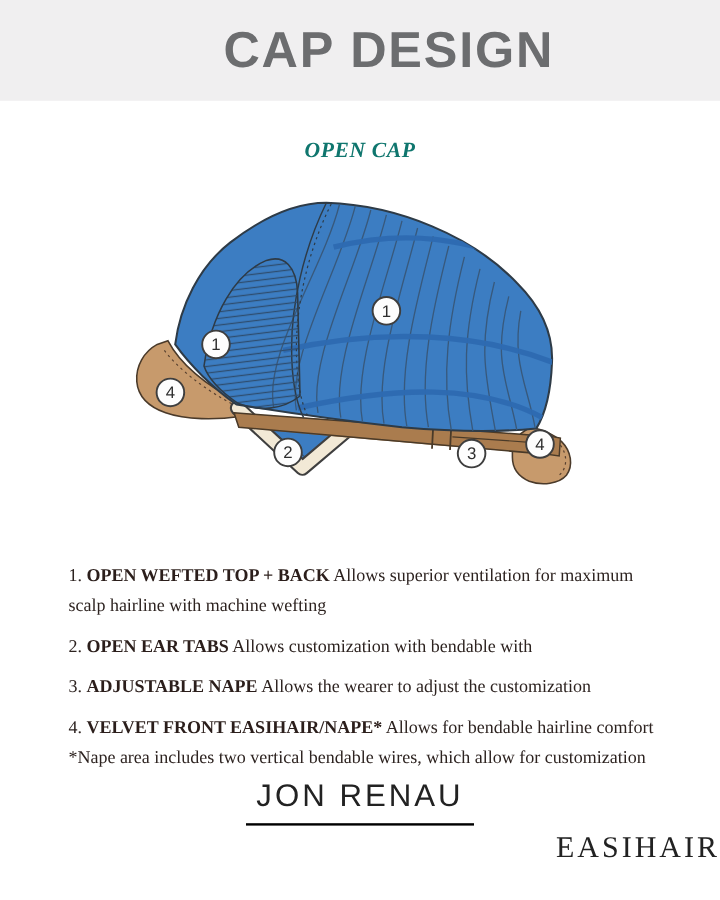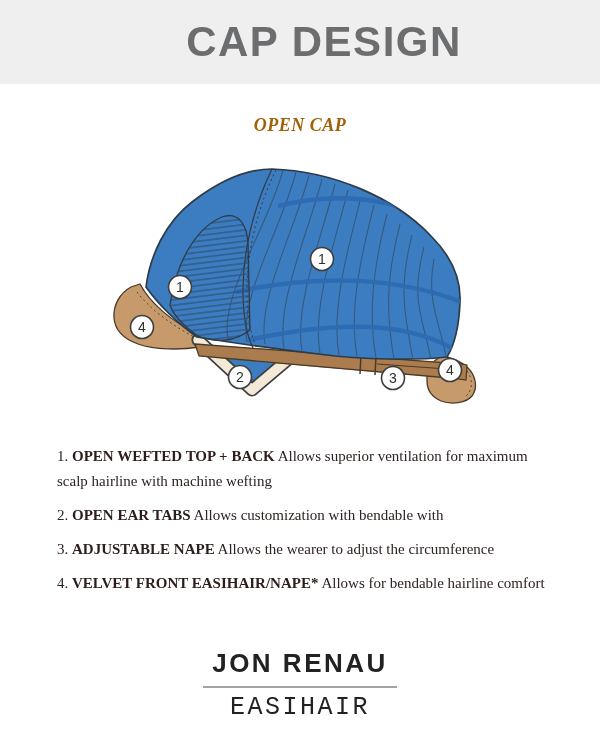--- a/index.html
+++ b/index.html
@@ -1,28 +1,28 @@
 <!DOCTYPE html>
 <html><head>
 <meta charset="utf-8">
 <style>
   html,body{margin:0;padding:0;}
   body{width:600px;height:750px;background:#ffffff;font-family:"Liberation Sans",sans-serif;position:relative;overflow:hidden;}
   .page{position:absolute;inset:0;}
   .header-band{position:absolute;top:0;left:0;width:600px;height:84px;background:#f0eff0;display:flex;align-items:center;justify-content:center;padding-left:24px;}
   .page-title{margin:0;font-size:42px;font-weight:bold;color:#6c6d6f;letter-spacing:1.5px;font-family:"Liberation Sans",sans-serif;}
-  .cap-title{position:absolute;top:115px;left:0;width:600px;text-align:center;font-family:"Liberation Serif",serif;font-weight:bold;font-style:italic;font-size:18px;letter-spacing:0.5px;color:#a16207;}
+  .cap-title{position:absolute;top:115px;left:0;width:600px;text-align:center;font-family:"Liberation Serif",serif;font-weight:bold;font-style:italic;font-size:18px;letter-spacing:0.5px;color:#0f766e;}
   .diagram-wrap{position:absolute;top:152px;left:0;width:600px;height:262px;}
-  .features{position:absolute;top:444px;left:57px;width:520px;font-family:"Liberation Serif",serif;font-size:15px;line-height:25px;color:#2d2320;}
+  .features{position:absolute;top:468px;left:57px;width:520px;font-family:"Liberation Serif",serif;font-size:15px;line-height:25px;color:#2d2320;}
   .feature{margin:0 0 9px 0;}
   .feature p{margin:0;}
   .feature b{font-weight:bold;color:#2b1e1b;}
   .brand{position:absolute;top:648px;left:0;width:600px;text-align:center;color:#222222;}
-  .brand-top{display:inline-block;font-size:26px;letter-spacing:2.5px;padding:0 9px 7px 9px;border-bottom:2px solid #a3a3a3;font-family:"Liberation Sans",sans-serif;font-weight:bold;}
-  .brand-bottom{font-size:25px;letter-spacing:2.5px;margin-top:5px;font-family:Liberation Mono, monospace;}
+  .brand-top{display:inline-block;font-size:26px;letter-spacing:2.5px;padding:0 9px 7px 9px;border-bottom:2px solid #000000;font-family:"Liberation Sans",sans-serif;}
+  .brand-bottom{font-size:25px;letter-spacing:2.5px;margin-top:5px;font-family:Liberation Serif, serif;text-align:right;}
   .callout-num{font-family:"Liberation Sans",sans-serif;font-size:14px;fill:#2e2e2e;}
 </style>
 </head>
 <body>
 
 <div class="page">
 
   <header class="header-band">
     <h1 class="page-title">CAP DESIGN</h1>
   </header>
@@ -136,29 +136,30 @@
       <p>
         <span>2.</span>
         <b>OPEN EAR TABS</b>
         <span>Allows customization with bendable with</span>
       </p>
     </div>
     <div class="feature">
       <p>
         <span>3.</span>
         <b>ADJUSTABLE NAPE</b>
-        <span>Allows the wearer to adjust the circumference</span>
+        <span>Allows the wearer to adjust the customization</span>
       </p>
     </div>
     <div class="feature">
       <p>
         <span>4.</span>
         <b>VELVET FRONT EASIHAIR/NAPE*</b>
         <span>Allows for bendable hairline comfort</span>
       </p>
+      <p>*Nape area includes two vertical bendable wires, which allow for customization</p>
     </div>
   </section>
 
   <footer class="brand">
     <div>
       <span class="brand-top">JON RENAU</span>
     </div>
     <div class="brand-bottom">EASIHAIR</div>
   </footer>
 

